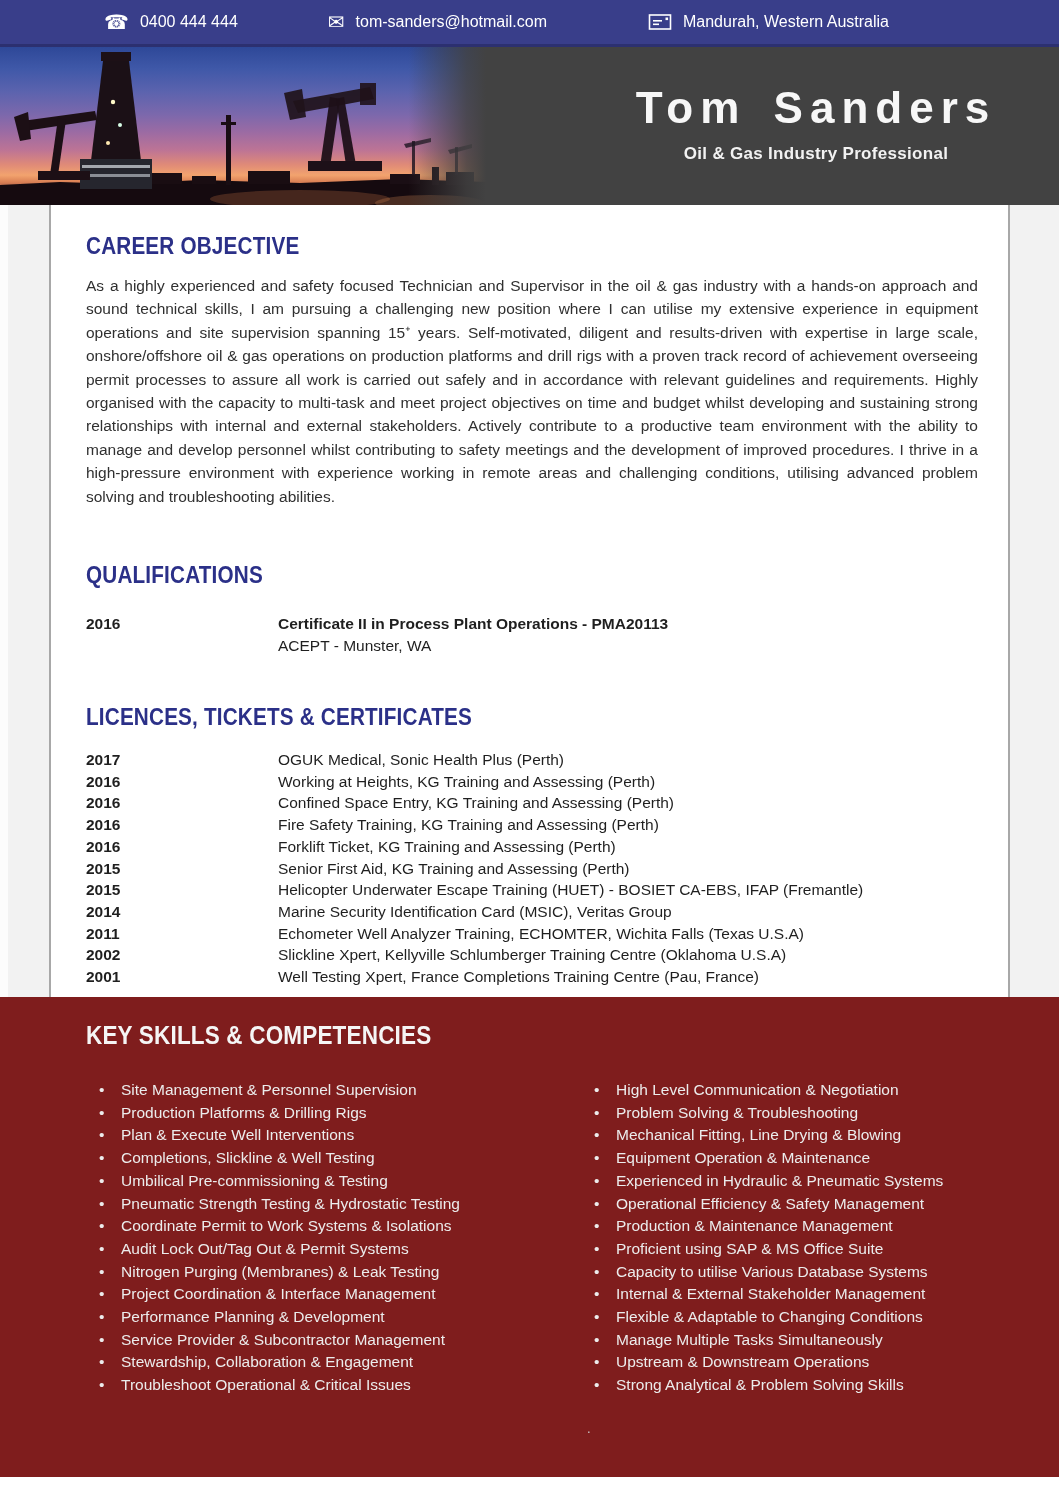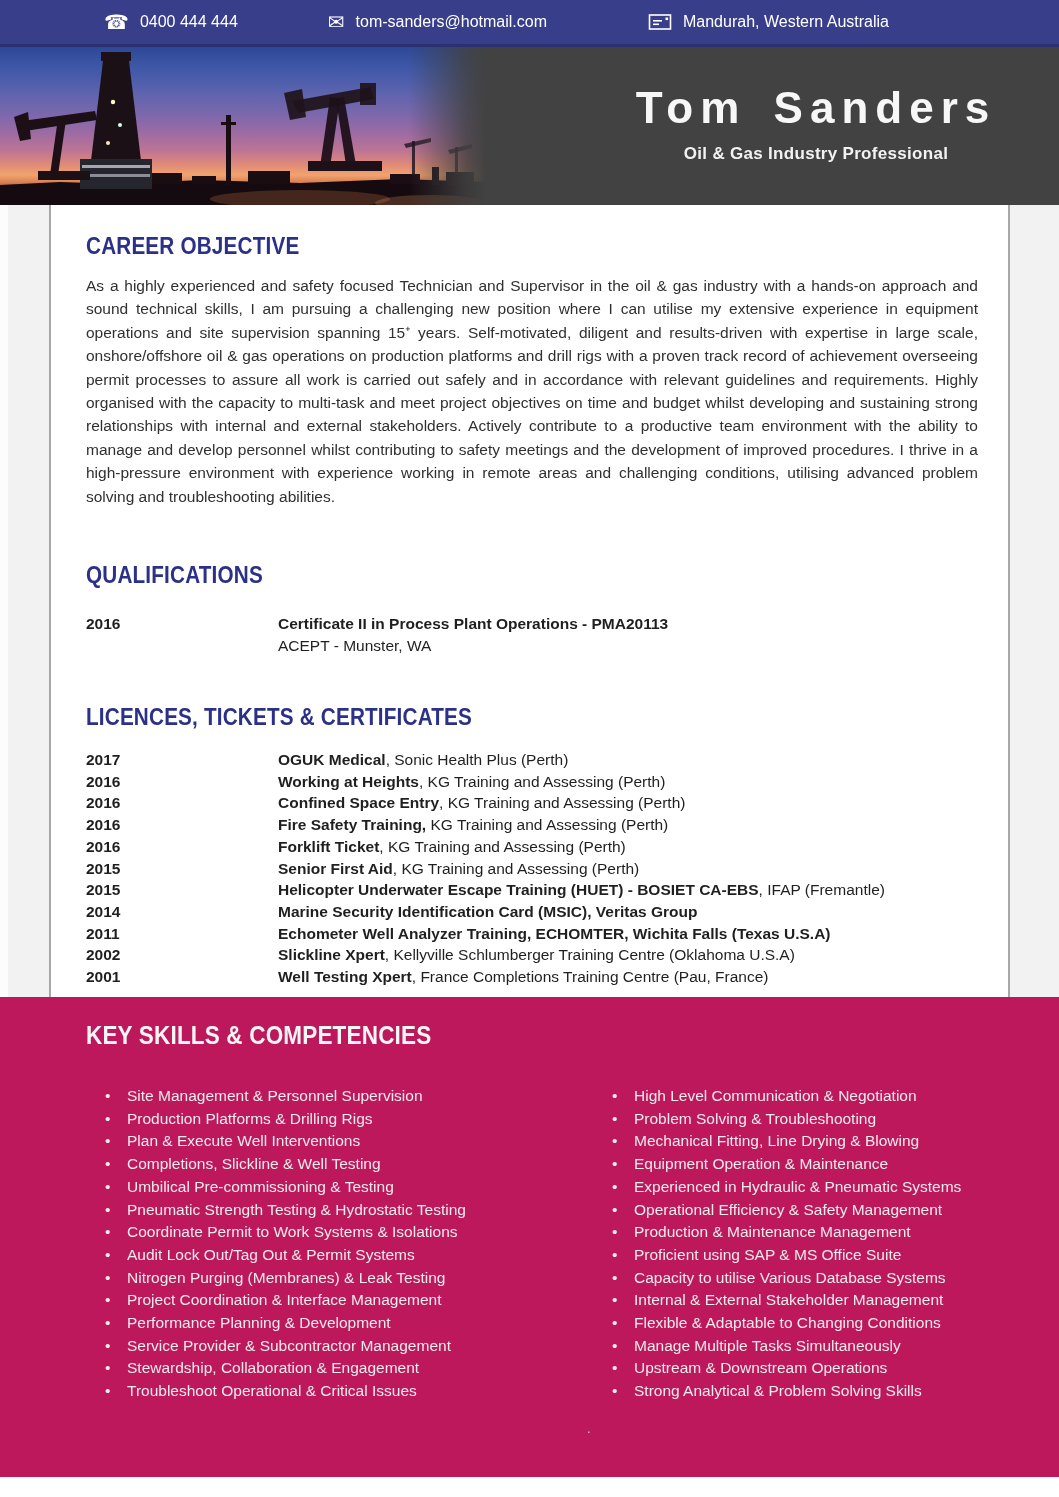--- a/index.html
+++ b/index.html
@@ -63,29 +63,29 @@
     text-align:justify;
   }
   .h-qual{margin-top:54px;}
   .qual-row{margin-top:24px;display:grid;grid-template-columns:192px 1fr;font-size:15.5px;line-height:22px;color:#1f1f1f;}
   .yr{font-weight:bold;}
   .bold-line{display:block;font-weight:bold;}
   .detail-line{display:block;}
   .h-lic{margin-top:47px;}
   .lic-list{margin-top:18px;}
   .lic-row{display:grid;grid-template-columns:192px 1fr;font-size:15.5px;line-height:21.7px;color:#1f1f1f;}
-  .lic-row b{font-weight:bold;}
+  .lic-row b{font-weight:normal;}
   
   .skills{
-    background:#be185d;height:480px;box-sizing:border-box;
+    background:#7f1d1d;height:480px;box-sizing:border-box;
     padding:24px 49px 0 86px;position:relative;color:#eaeaea;
   }
   .h-skills{color:#f5f5f5;font-size:25px;font-weight:bold;margin:0;}
   .skill-cols{display:flex;margin-top:21px;}
-  .skill-col{list-style:none;margin:14px;padding:0;font-size:15.5px;color:#ececec;}
+  .skill-col{list-style:none;margin:8px;padding:0;font-size:15.5px;color:#ececec;}
   .skill-col.left{width:479px;flex:none;}
   .skill-col.right{flex:1;}
   .skill-col li{position:relative;padding-left:27px;line-height:22.7px;}
   .skill-col li::before{content:"\2022";position:absolute;left:5px;}
   .stray{position:absolute;left:587px;top:424px;color:#c9c9c9;font-size:13px;}
 </style>
 </head>
 <body>
 
 <div class="topbar">

